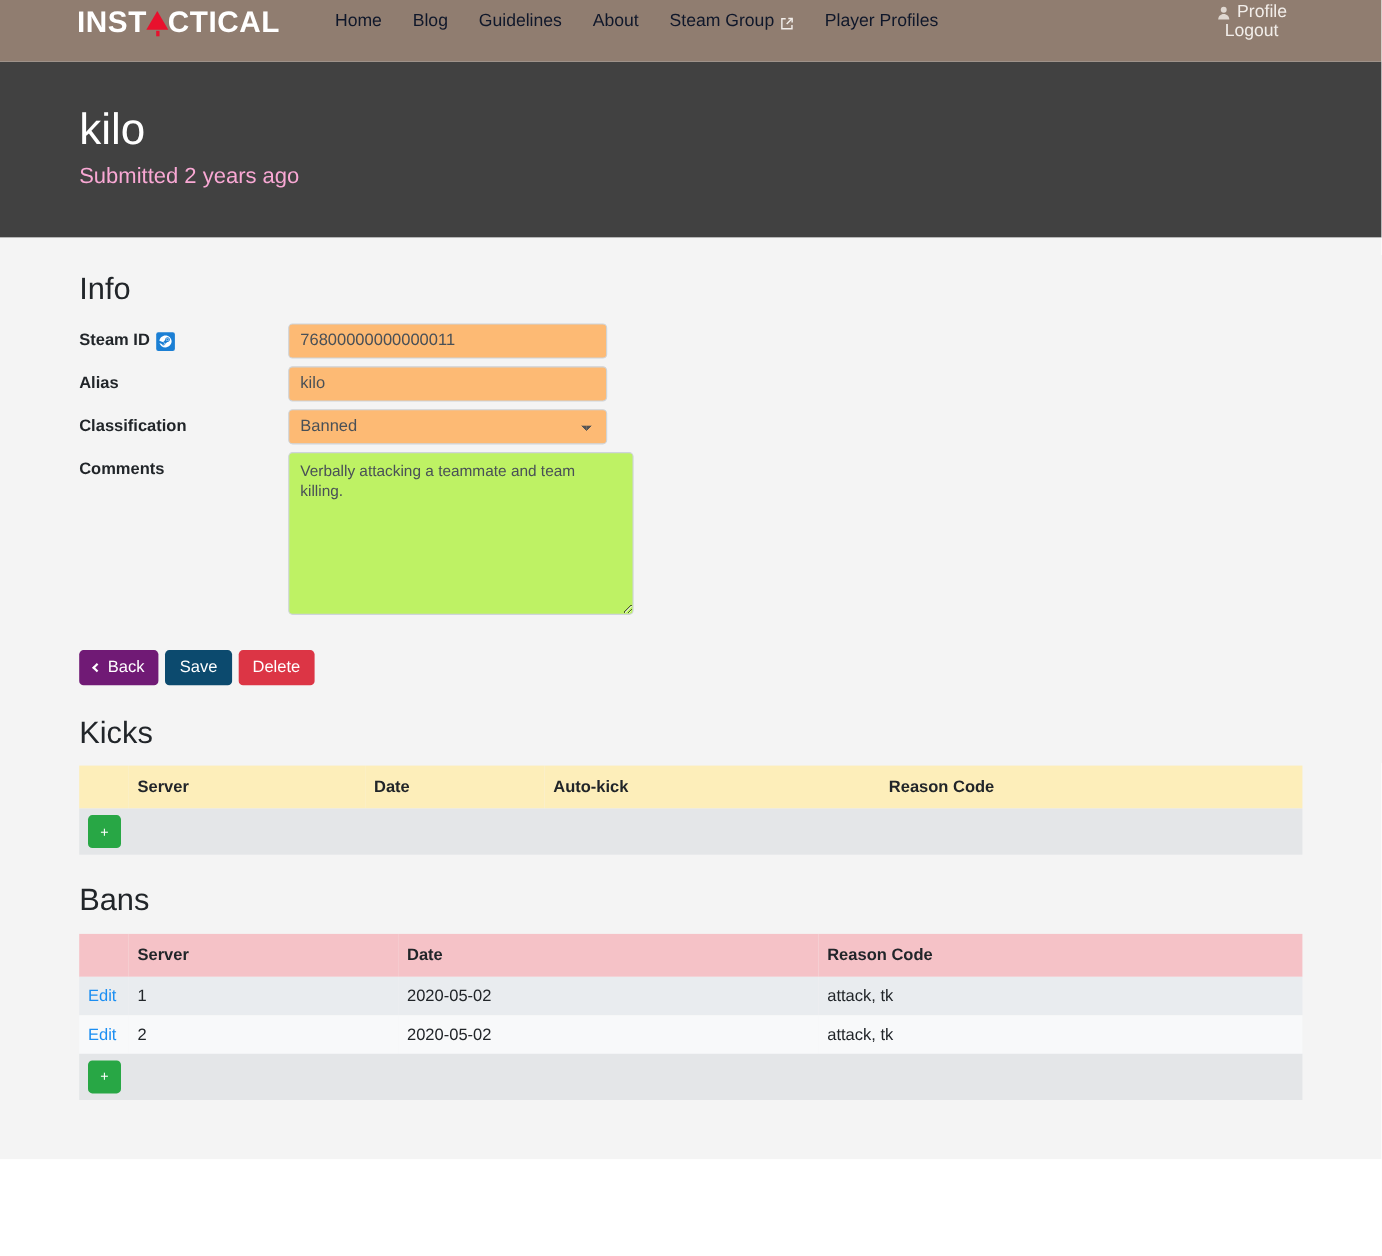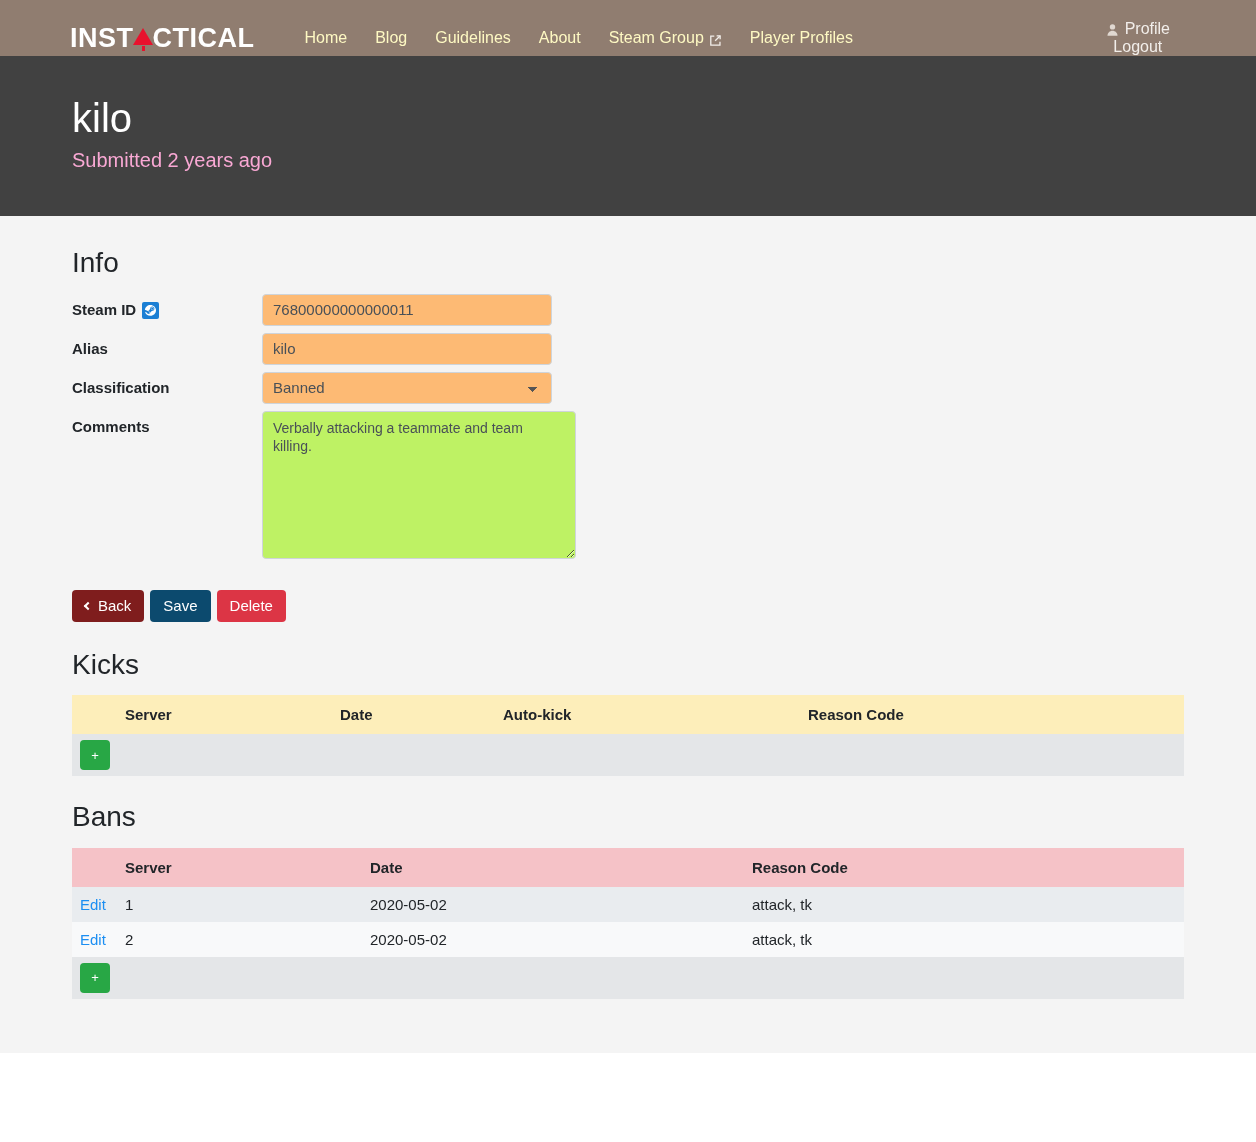--- a/index.html
+++ b/index.html
@@ -11,22 +11,22 @@
     color: #212529;
     -webkit-font-smoothing: antialiased;
   }
   body { width: 1256px; min-height: 1142px; position: relative; }
 
   
   .navbar {
     background: #907d70;
     height: 56px;
     display: flex;
-    align-items: flex-end;
-    padding: 0 0 0 0;
+    align-items: center;
+    padding: 0 0 16px 0;
     position: relative;
   }
   .nav-inner {
     width: 1256px;
     display: flex;
     align-items: center;
     padding-left: 70px;
     padding-right: 72px;
   }
   .brand {
@@ -65,21 +65,21 @@
     background: #e8112d;
   }
   .nav-links {
     display: flex;
     align-items: center;
     gap: 0px;
     list-style: none;
     margin: 0; padding: 0;
   }
   .nav-links a {
-    color: #fef9c3;
+    color: #0f172a;
     text-decoration: none;
     font-size: 16px;
     padding: 0 14px;
     white-space: nowrap;
     display: inline-flex;
     align-items: center;
     gap: 5px;
   }
   .nav-right {
     margin-left: auto;
@@ -222,21 +222,21 @@
     font-size: 15px;
     font-family: "Liberation Sans", sans-serif;
     color: #fff;
     padding: 7px 13px;
     cursor: pointer;
     display: inline-flex;
     align-items: center;
     gap: 5px;
     line-height: 1.2;
   }
-  .btn-secondary { background: #7f1d1d; }
+  .btn-secondary { background: #701a75; }
   .btn-success   { background: #0c4a6e; }
   .btn-danger    { background: #dc3545; align-items: center; }
   .chev-left {
     display: inline-block;
     width: 6px; height: 6px;
     border-left: 2px solid #fff;
     border-bottom: 2px solid #fff;
     transform: rotate(45deg);
     margin-right: 2px;
     position: relative;

